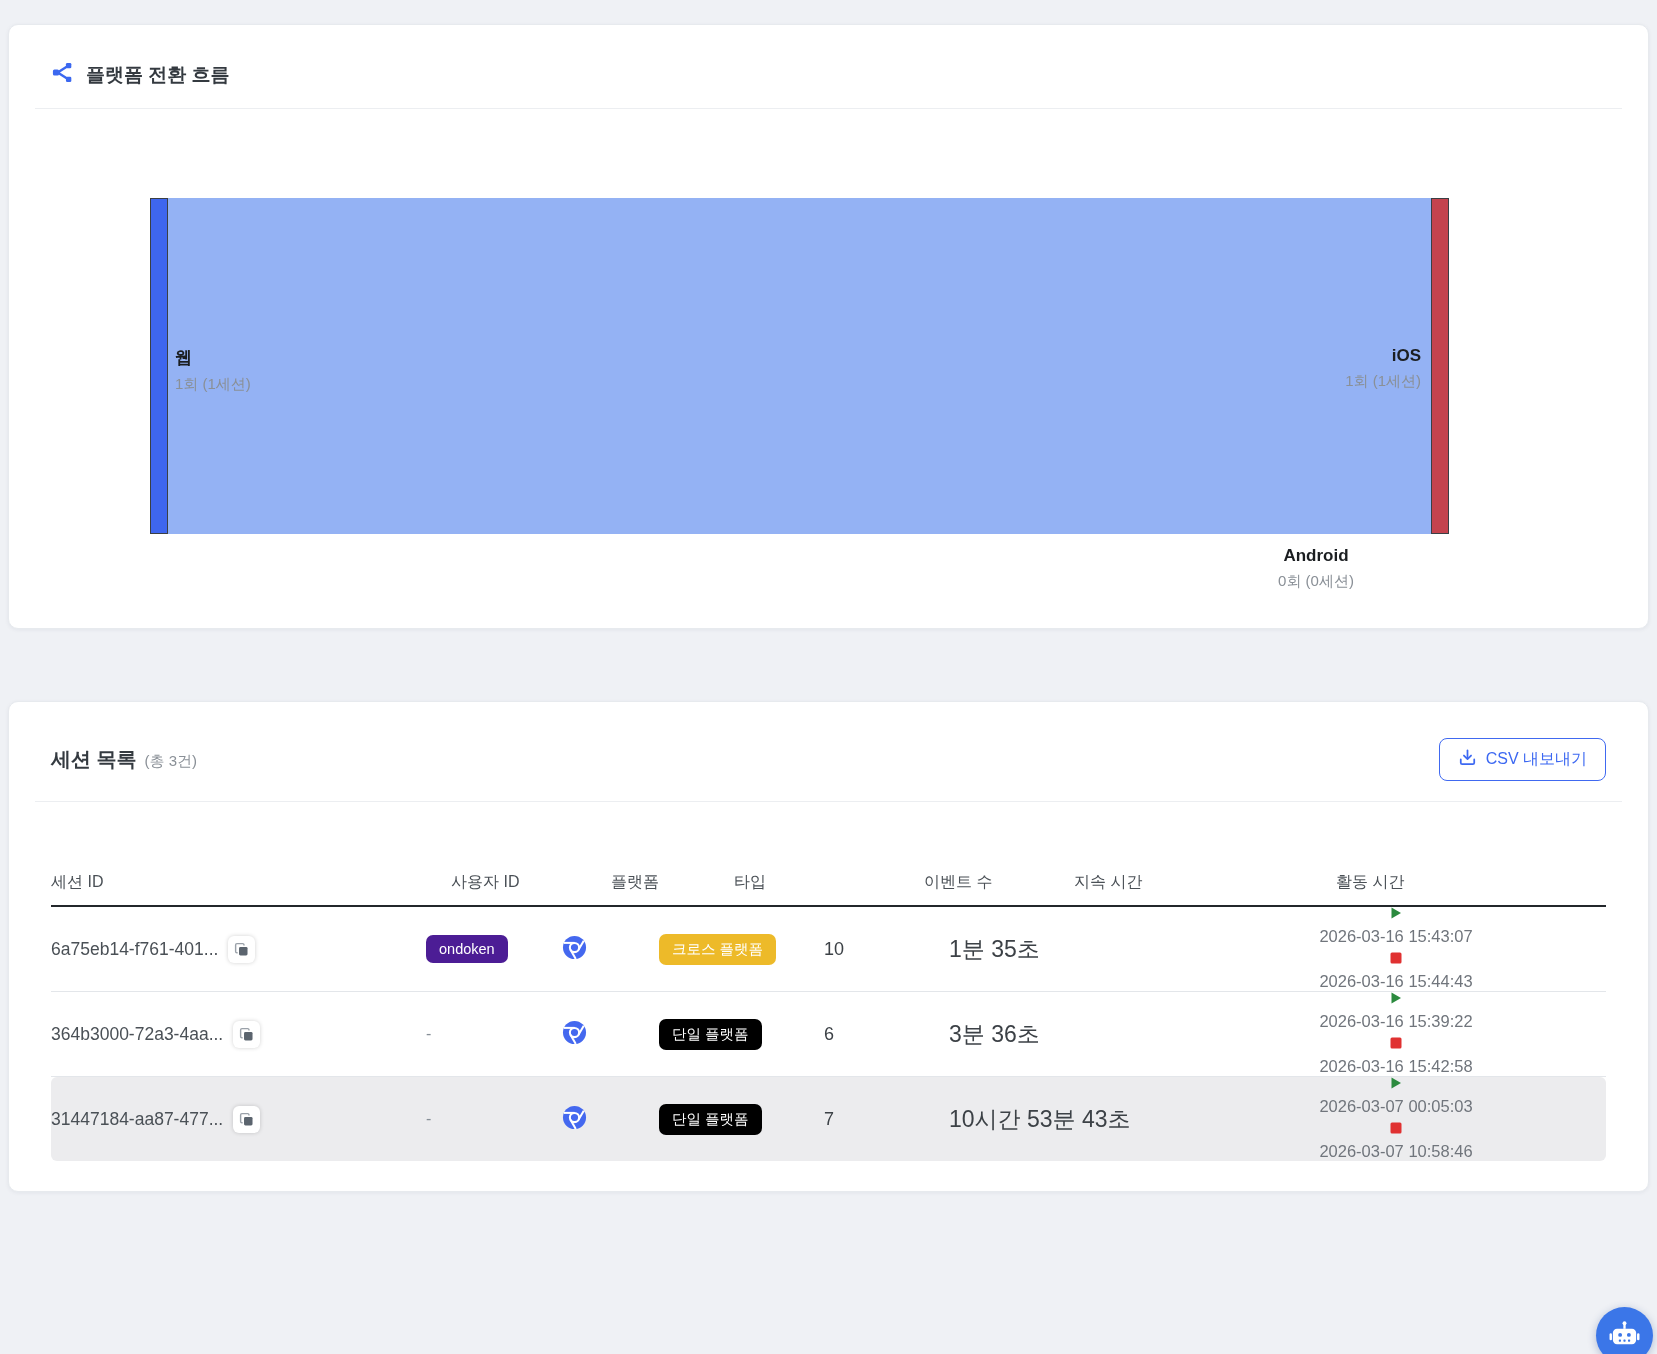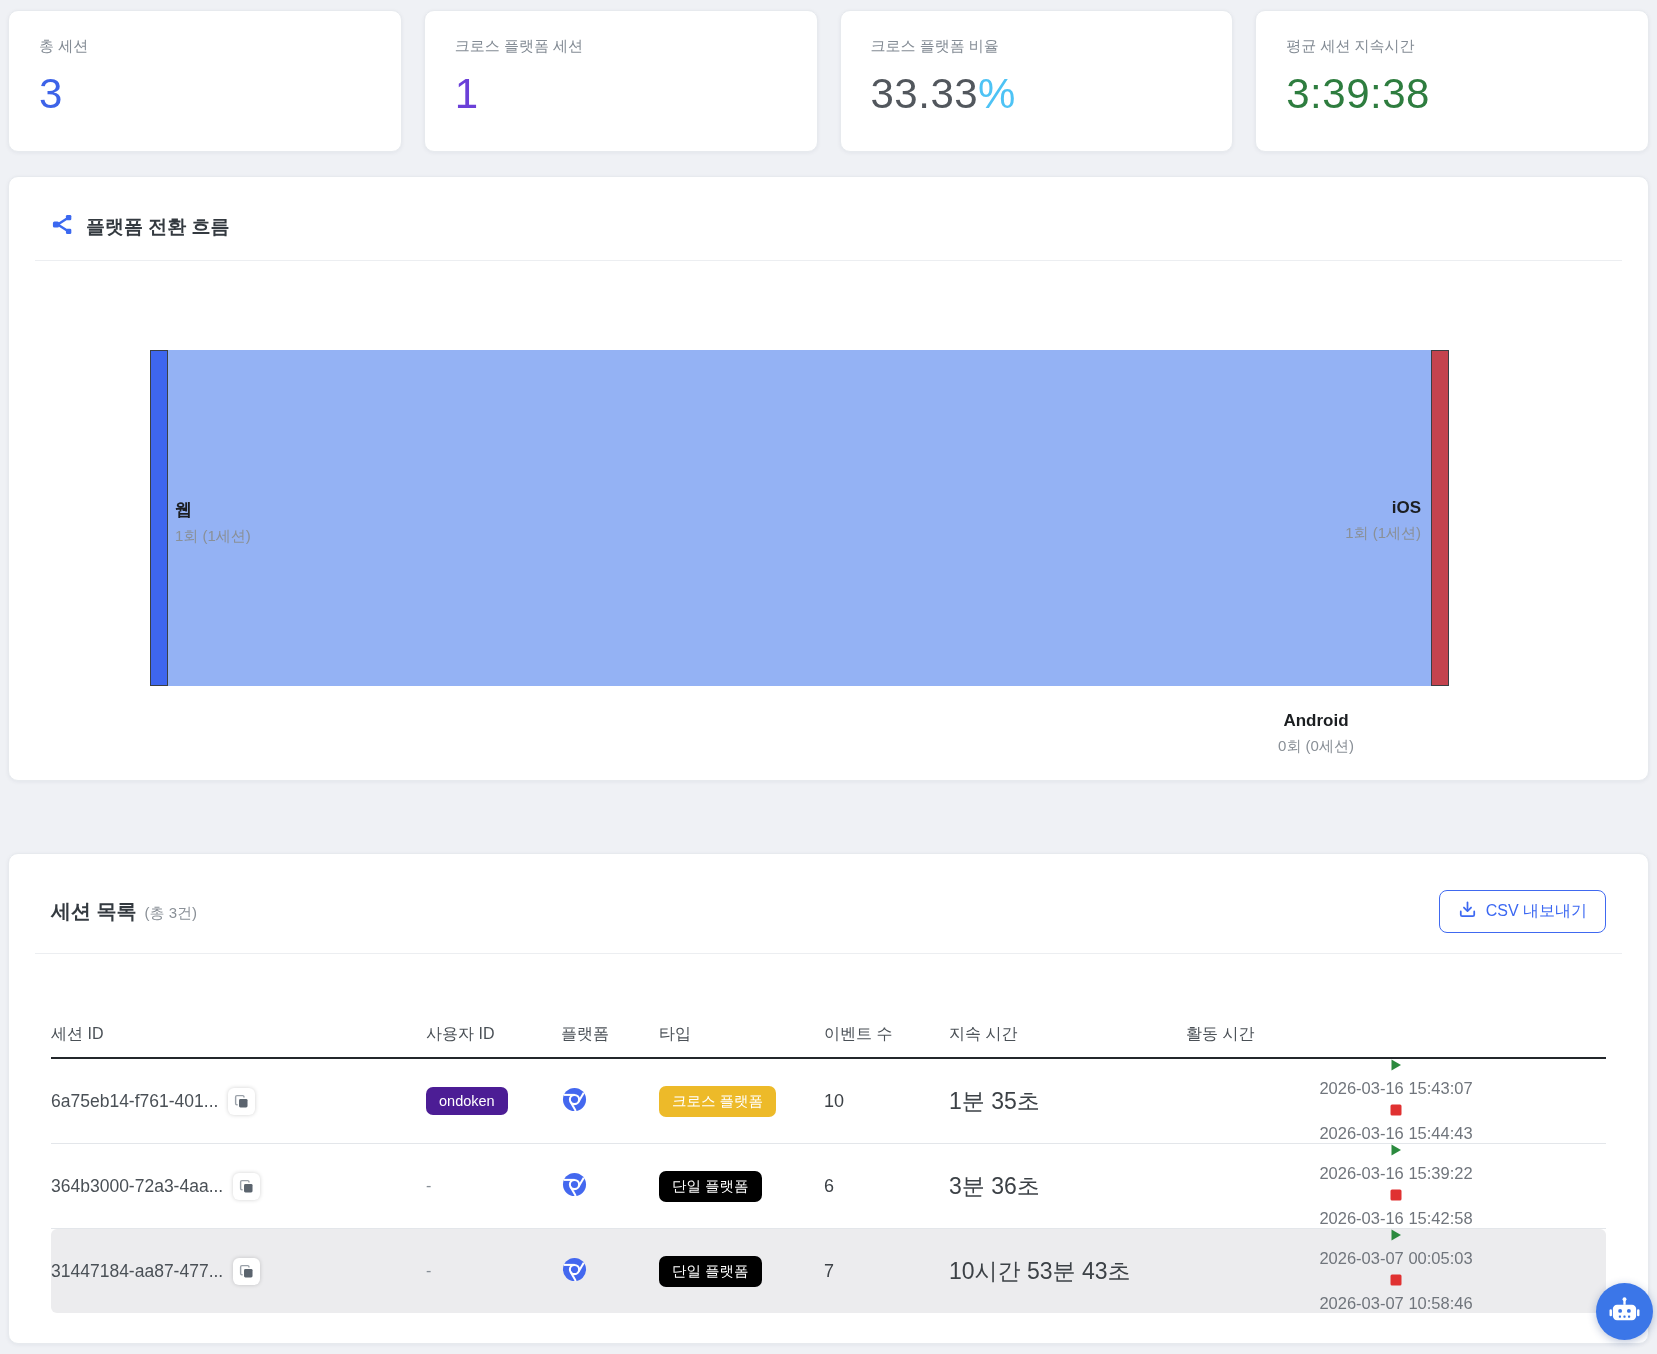--- a/index.html
+++ b/index.html
@@ -47,37 +47,37 @@
   .sankey-canvas { position:relative; height:517px; }
   .sk-bar { position:absolute; top:89px; height:336px; width:18px; border:1.5px solid #3a3f44; }
   .sk-bar-web { left:141px; background:#3e66ef; }
   .sk-bar-ios { left:1422px; background:#c4434e; }
   .sk-flow { position:absolute; top:89px; left:159px; width:1263px; height:336px; background:#94b2f4; }
   .sk-label { position:absolute; }
   .sk-name { font-size:17px; font-weight:bold; color:#1b1e21; }
   .sk-count { font-size:15px; color:#8a9097; margin-top:6px; }
   .sk-label-web { left:166px; top:237px; }
   .sk-label-ios { right:227px; top:237px; text-align:right; }
-  .sk-label-android { left:1307px; top:450px; transform:translateX(-50%); text-align:center; }
+  .sk-label-android { left:1307px; top:437px; transform:translateX(-50%); text-align:center; }
 
   
   #sessions-panel { height:491px; }
   .export-btn {
     display:flex; align-items:center; gap:9px;
     background:#ffffff; border:1.5px solid #4069f0; border-radius:8px;
     color:#3c68f2; font-size:16px; padding:9px 18px; cursor:pointer;
     font-family:inherit;
   }
   .table-wrap { padding:57px 42px 0; }
   .trow {
     display:grid;
     grid-template-columns:375px 135px 98px 165px 125px 237px 1fr;
     align-items:center;
   }
-  .thead { height:48px; border-bottom:2.5px solid #23272b; }
+  .thead { height:48px; border-bottom:2.5px solid #23272b;gap:25px; }
   .th { font-size:16px; font-weight:500; color:#4a5056; }
   .tbody-row { min-height:72px; border-bottom:1px solid #e3e6ea; }
   .tbody-row.highlight { min-height:76px; background:#ececee; border-bottom:none; border-radius:6px; }
   .cell-id { display:flex; align-items:center; gap:10px; font-size:17.5px; color:#4a5056; }
   .copy-btn {
     width:27px; height:27px; border:none; background:#ffffff; border-radius:6px;
     box-shadow:0 0 4px rgba(0,0,0,0.18); display:flex; align-items:center; justify-content:center;
     cursor:pointer;
   }
   .badge { display:inline-block; font-size:14.5px; color:#ffffff; border-radius:7px; padding:6px 13px; }
@@ -96,40 +96,20 @@
     border-radius:50%; background:#3b76e8; border:none; cursor:pointer;
     display:flex; align-items:center; justify-content:center;
     box-shadow:0 2px 8px rgba(30,60,130,0.3);
   }
 </style>
 </head>
 <body>
 
 <div class="page">
 
-  <div class="stats-grid">
-    <div class="card stat-card">
-      <div class="stat-label">총 세션</div>
-      <div class="stat-value v-blue">3</div>
-    </div>
-    <div class="card stat-card">
-      <div class="stat-label">크로스 플랫폼 세션</div>
-      <div class="stat-value v-purple">1</div>
-    </div>
-    <div class="card stat-card">
-      <div class="stat-label">크로스 플랫폼 비율</div>
-      <div class="stat-value">
-        <span class="v-dark">33.33</span><span class="v-cyan">%</span>
-      </div>
-    </div>
-    <div class="card stat-card">
-      <div class="stat-label">평균 세션 지속시간</div>
-      <div class="stat-value v-green">3:39:38</div>
-    </div>
-  </div>
 
   <div class="panel" id="flow-panel">
     <div class="panel-head">
       <div class="head-left">
         <span>
           <svg viewBox="0 0 24 24" width="23" height="23">
             <path d="M7 12 L18 5 M7 12 L18 19" stroke="#3b68f0" stroke-width="2.6" fill="none"></path>
             <rect x="2" y="8.8" width="6.4" height="6.4" rx="1.6" fill="#3b68f0"></rect>
             <rect x="15.6" y="2" width="5.6" height="5.6" rx="1.4" fill="#3b68f0"></rect>
             <rect x="15.6" y="16.4" width="5.6" height="5.6" rx="1.4" fill="#3b68f0"></rect>

